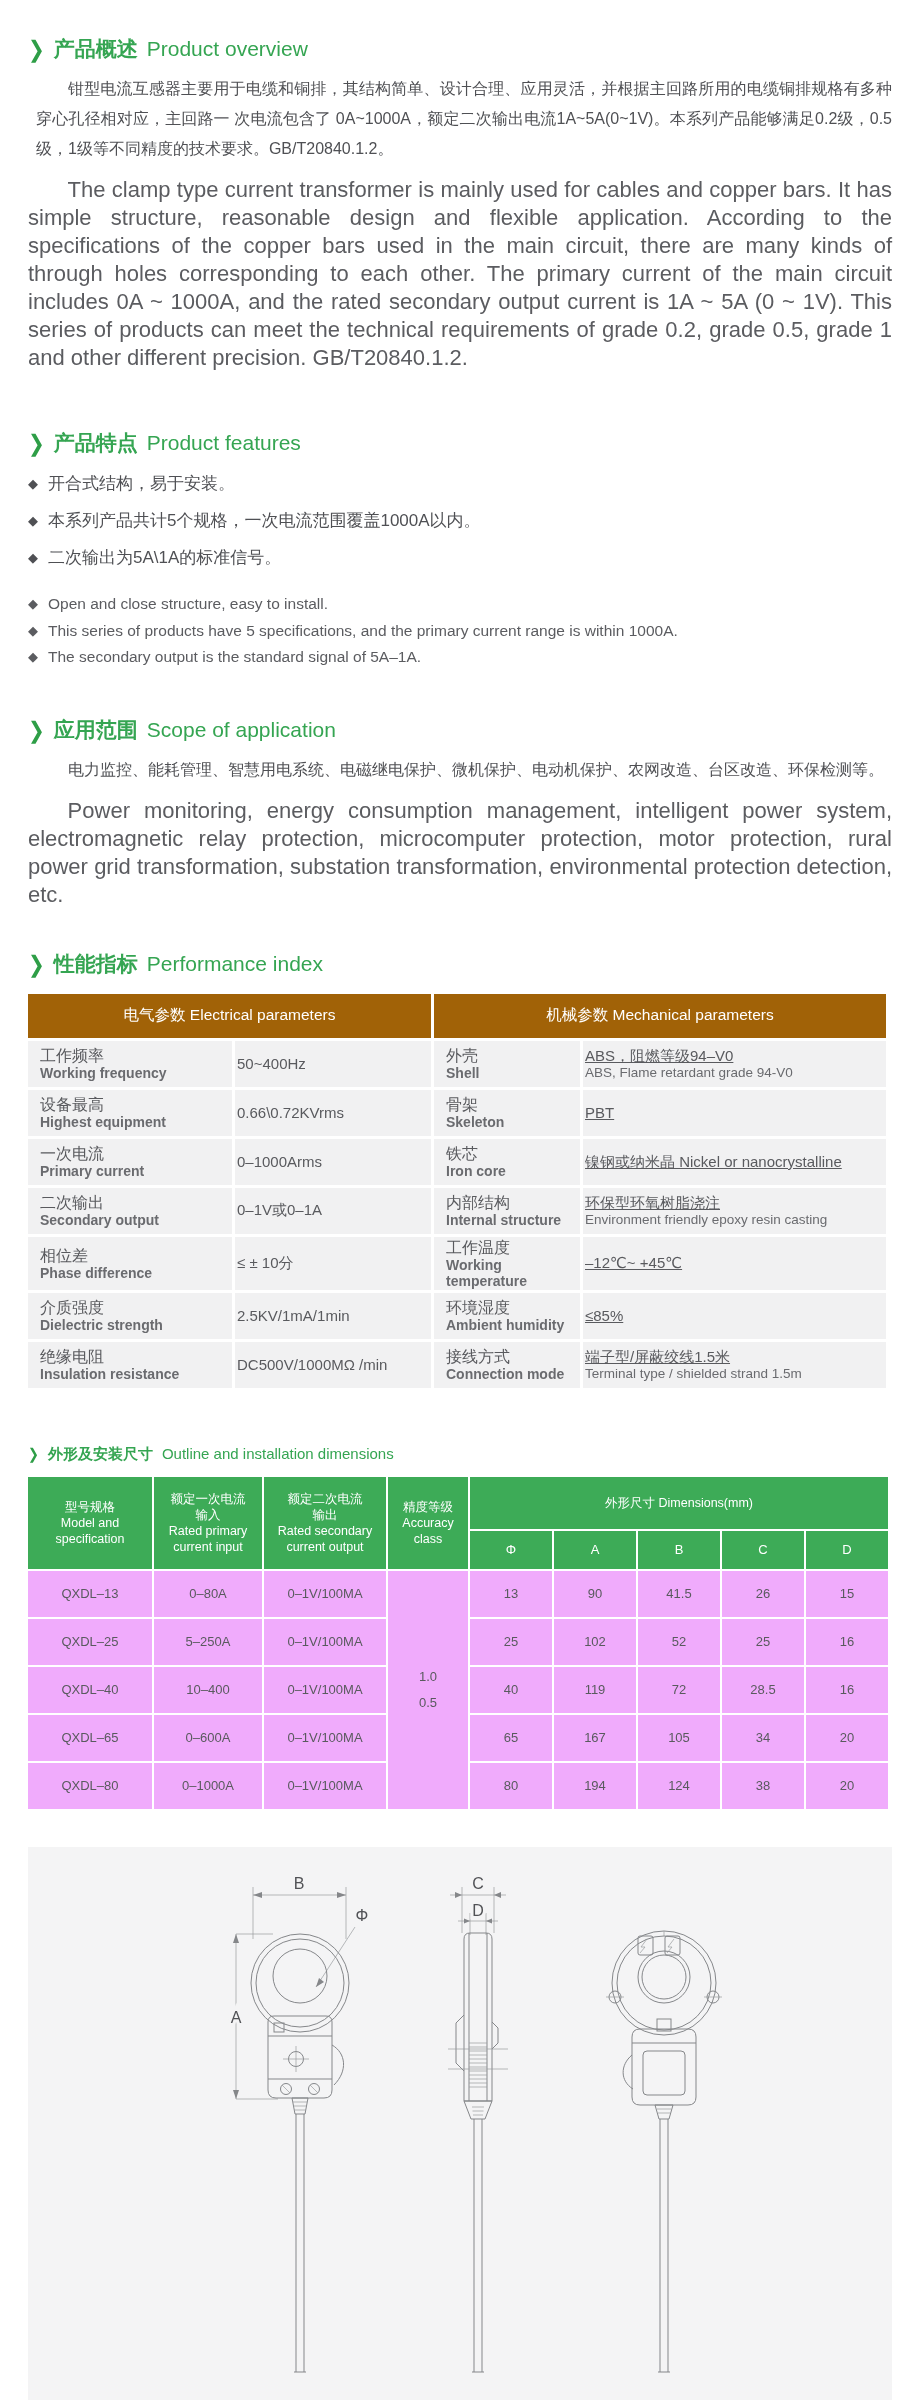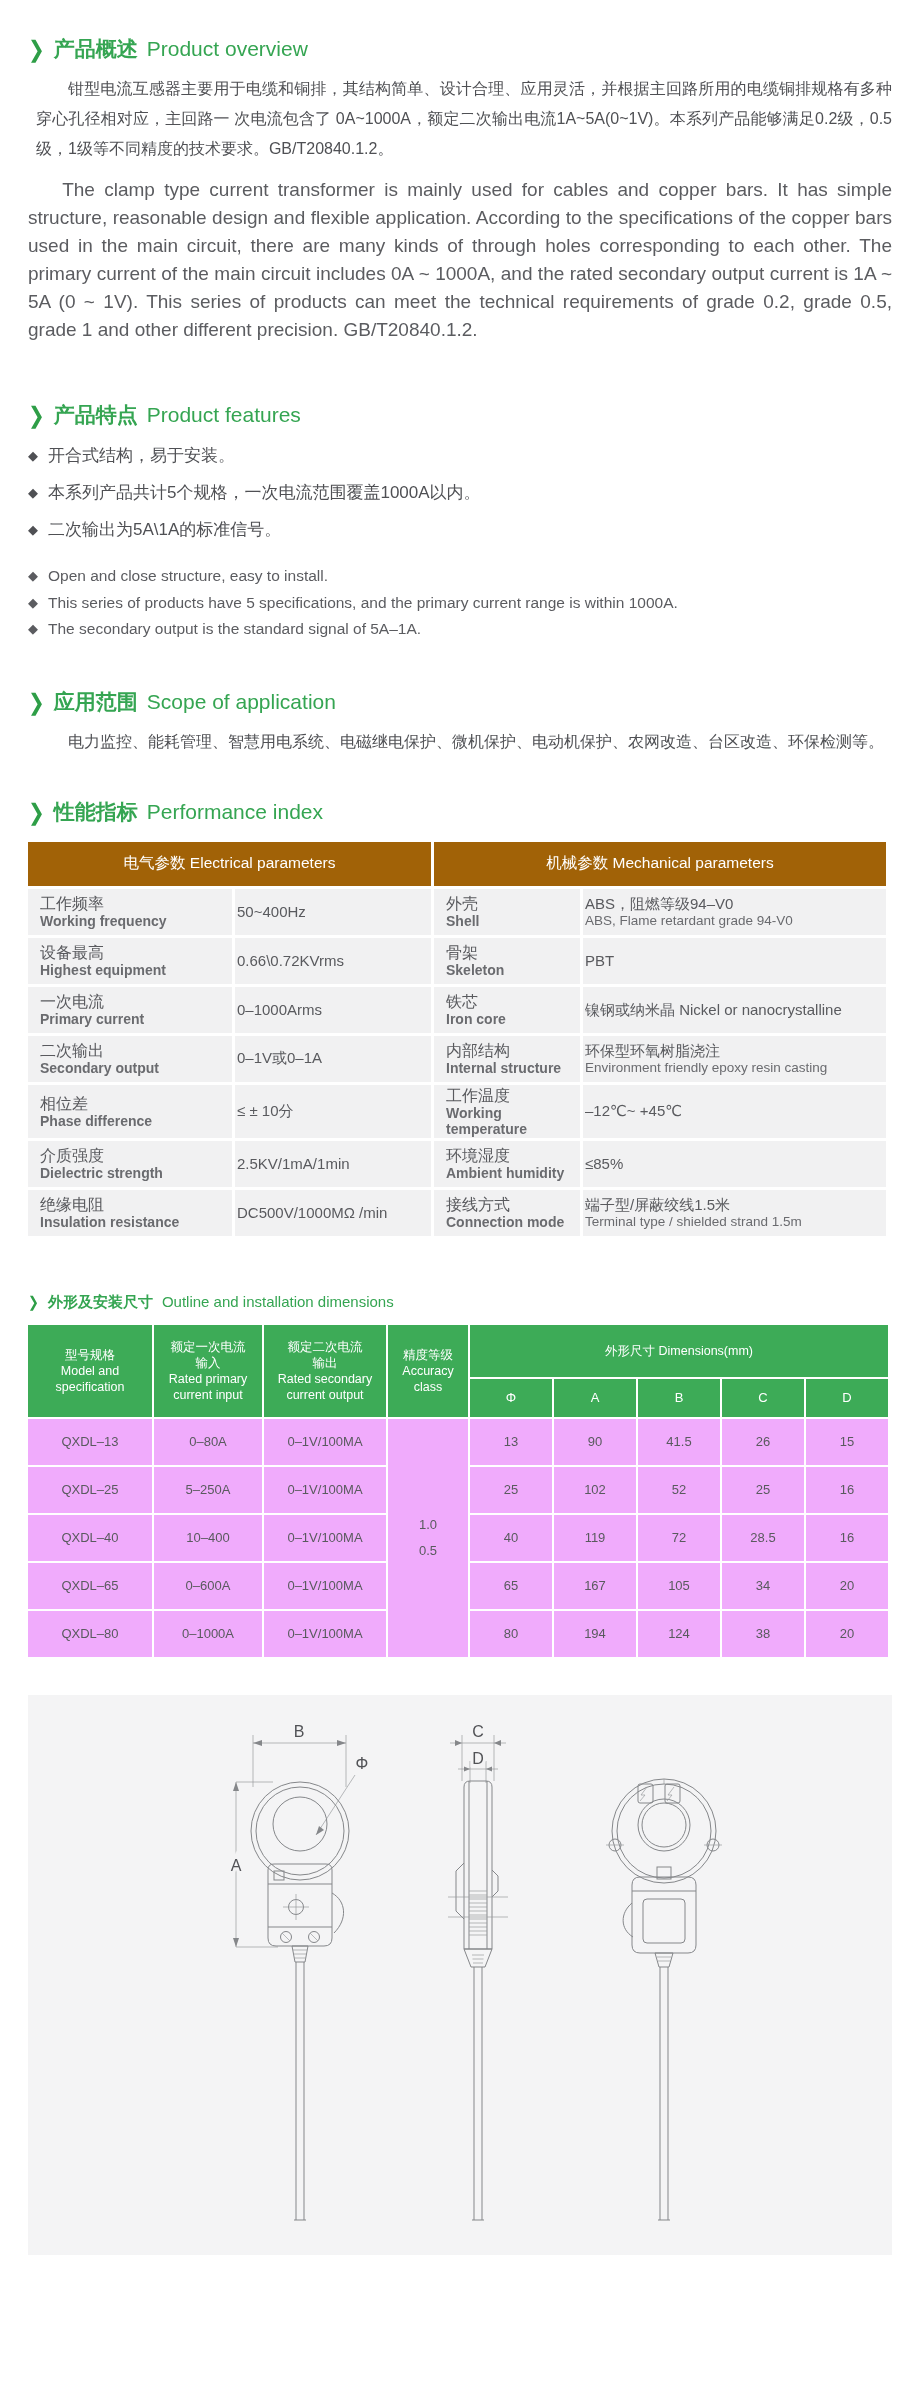--- a/index.html
+++ b/index.html
@@ -14,21 +14,21 @@
   .sec-h{display:flex;align-items:center;gap:9px;margin:0;
     color:#35a552;font-size:21px;font-weight:600;line-height:30px;}
   .sec-h .chev{color:#2e9e47;font-size:20px;font-weight:700;transform:scaleY(1.15);}
   .sec-h .h-en{font-weight:500;}
   .sec-h--sm{font-size:15px;line-height:22px;margin-top:52px;}
   .sec-h--sm .chev{font-size:13px;}
 
   
   .para-cn{margin:10px 0 0 8px;color:#4f5054;font-size:16px;line-height:30px;
     text-align:justify;text-indent:2em;}
-  .para-en{margin:12px 0 0 0;color:#5b5c60;font-size:19px;line-height:28px;
+  .para-en{margin:12px 0 0 0;color:#5b5c60;font-size:22px;line-height:28px;
     text-align:justify;text-indent:1.8em;}
 
   
   ul.feat{list-style:none;margin:8px 0 0 0;padding:0;}
   ul.feat li{display:flex;align-items:baseline;}
   ul.feat .blt{margin-right:10px;font-size:13px;position:relative;top:-1px;}
   ul.feat--cn li{color:#4f5054;font-size:17px;line-height:36px;}
   ul.feat--cn .blt{color:#4f5054;}
   ul.feat--en{margin-top:14px;}
   ul.feat--en li{color:#5b5c60;font-size:15.5px;line-height:25.5px;}
@@ -40,21 +40,21 @@
 
   
   table.perf{width:864px;border-collapse:separate;border-spacing:3px;margin:12px 0 0 -3px;}
   table.perf th{background:#a16207;color:#ffffff;font-weight:400;font-size:15.5px;
     height:42px;text-align:center;}
   table.perf td{background:#f1f1f2;height:44px;vertical-align:middle;color:#595a5e;}
   table.perf td.lbl{padding-left:12px;width:auto;}
   table.perf td.lbl .cn{font-size:16px;line-height:19px;}
   table.perf td.lbl .en{font-size:14px;line-height:16px;color:#6a6b6f;font-weight:bold;}
   table.perf td.val{padding-left:2px;font-size:15px;}
-  table.perf td.val .cn{font-size:15px;line-height:18px;}
+  table.perf td.val .cn{font-size:15px;line-height:18px;text-decoration:underline;}
   table.perf td.val .en{font-size:13.5px;line-height:16px;color:#6a6b6f;}
   col.c-l1{width:204px;} col.c-v1{width:196px;} col.c-l2{width:146px;}
 
   
   table.dims{width:864px;border-collapse:separate;border-spacing:2px;margin:10px 0 0 -2px;
     table-layout:fixed;}
   table.dims th{background:#3dab57;color:#ffffff;font-weight:400;font-size:12.5px;
     line-height:16px;text-align:center;vertical-align:middle;}
   table.dims tr.h1 th{height:50px;}
   table.dims tr.h2 th{height:36px;font-size:13px;}
@@ -120,20 +120,21 @@
         <span>The secondary output is the standard signal of 5A–1A.</span>
       </li>
   </ul>
 
   <h2 class="sec-h mt-scope">
     <span class="chev">❯</span>
     <span>应用范围</span>
     <span class="h-en">Scope of application</span>
   </h2>
   <p class="para-cn">电力监控、能耗管理、智慧用电系统、电磁继电保护、微机保护、电动机保护、农网改造、台区改造、环保检测等。</p>
+  <p class="para-en">Power monitoring, energy consumption management, intelligent power system, electromagnetic relay protection, microcomputer protection, motor protection, rural power grid transformation, substation transformation, environmental protection detection, etc.</p>
 
   <h2 class="sec-h mt-perf">
     <span class="chev">❯</span>
     <span>性能指标</span>
     <span class="h-en">Performance index</span>
   </h2>
 
   <table class="perf">
     <colgroup>
         <col class="c-l1">

